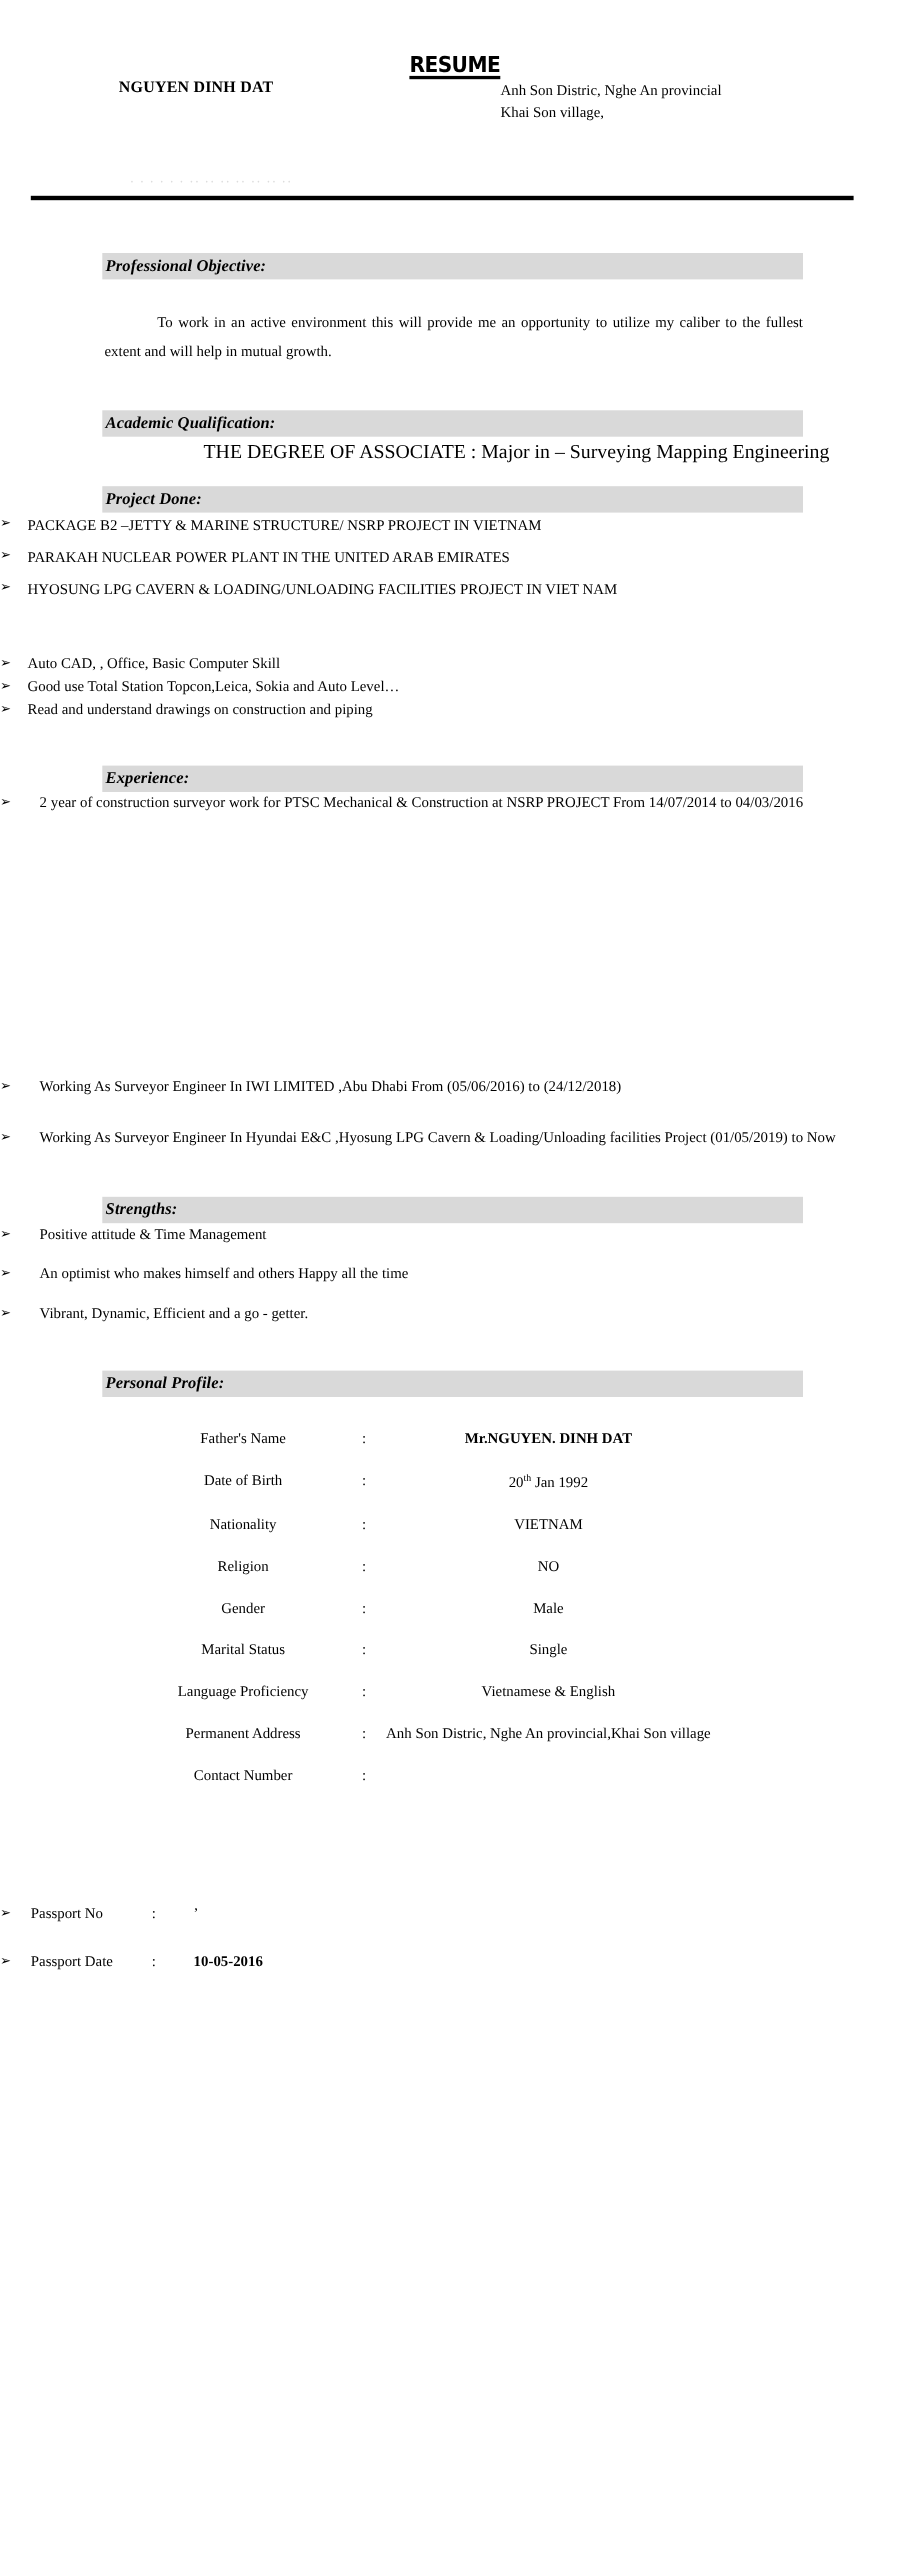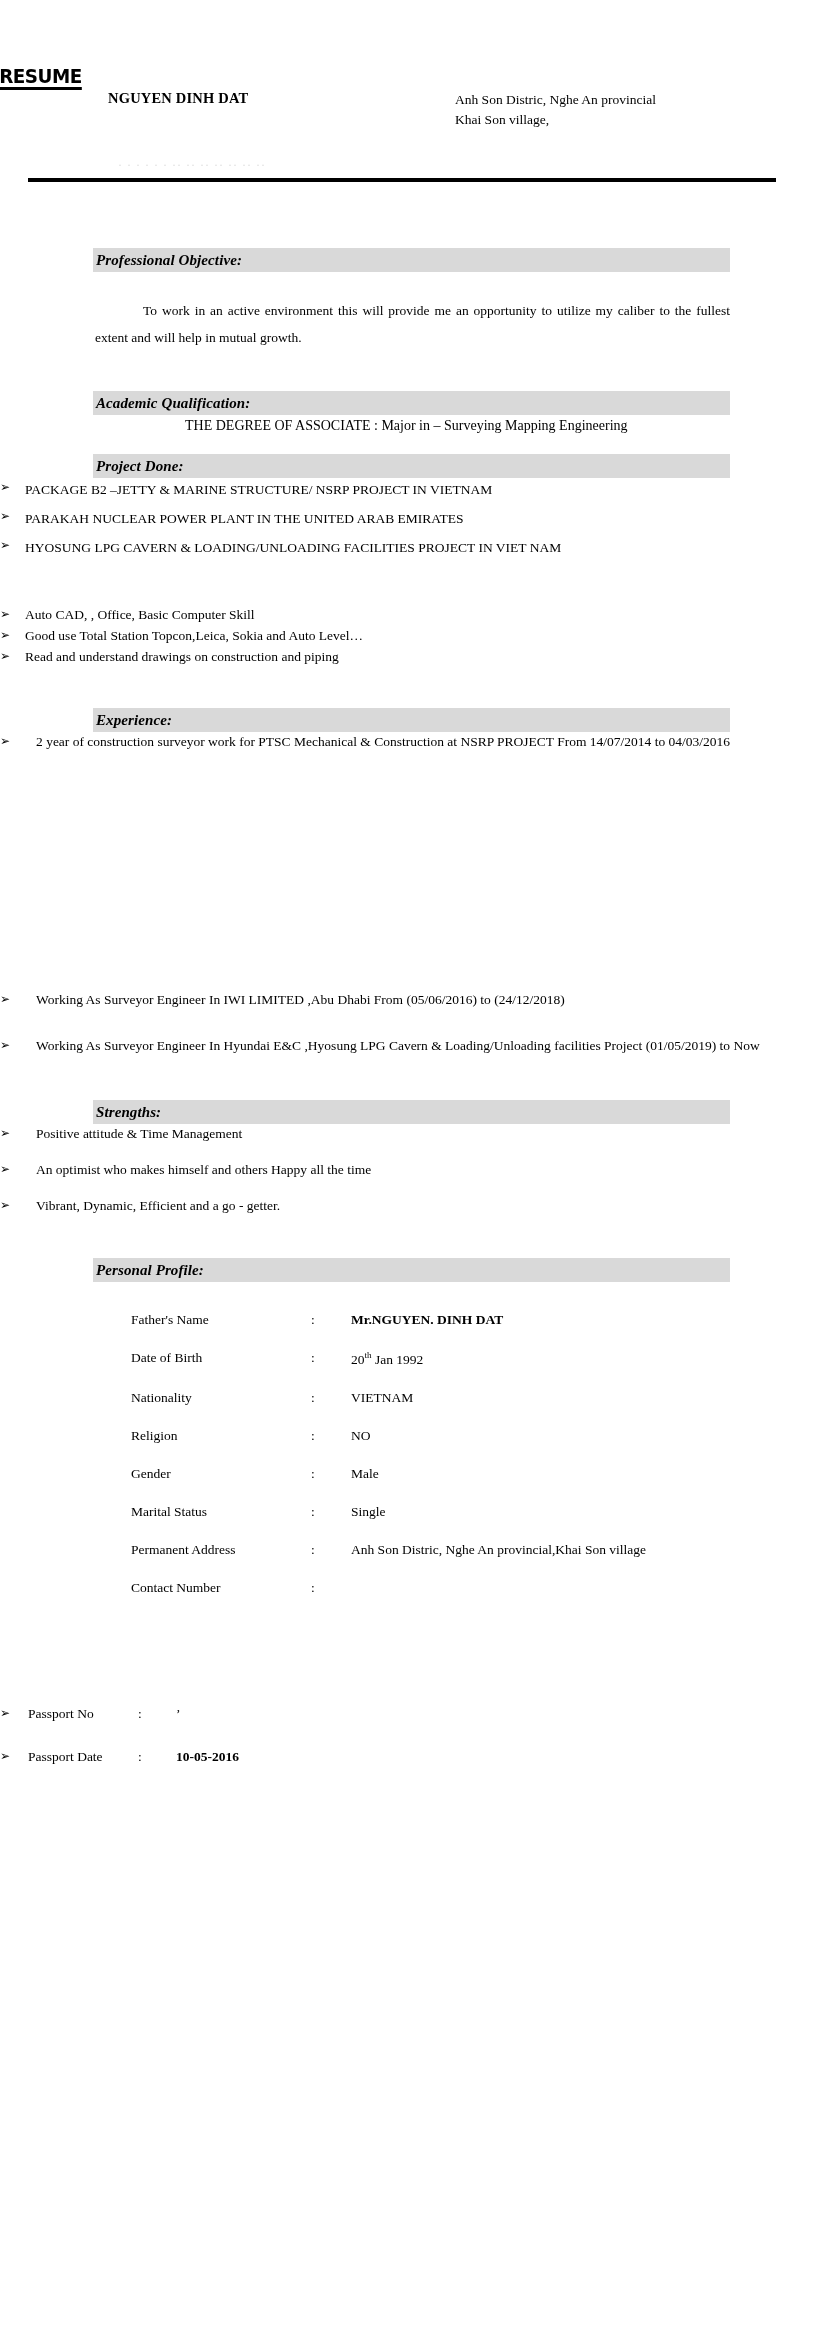--- a/index.html
+++ b/index.html
@@ -21,22 +21,22 @@
     width: 827px;
     min-height: 2338px;
     background: #ffffff;
     box-sizing: border-box;
     padding: 0;
     overflow: hidden;
   }
 
   
   .doc-title-wrap {
-    text-align: left;
-    padding-top: 66px;
+    text-align: center;
+    padding-top: 48px;
   }
   .doc-title {
     display: inline-block;
     font-family: "DejaVu Sans", sans-serif;
     font-weight: 900;
     font-size: 20px;
     letter-spacing: -0.5px;
     line-height: 1;
     text-decoration: none;
     border-bottom: 3px solid #000;
@@ -110,21 +110,21 @@
   .para {
     margin: 0 97px 0 95px;
     font-size: 13.5px;
     line-height: 1.95;
     text-align: justify;
     text-indent: 48px;
   }
 
   .plain-line {
     margin: 0 0 0 185px;
-    font-size: 14px;
+    font-size: 18px;
     line-height: 1.5;
   }
 
   
   ul.bullets {
     list-style: none;
     margin: 0;
     padding: 0;
   }
   ul.bullets > li {
@@ -198,20 +198,21 @@
     padding-left: 36px;
     margin-bottom: 15px;
   }
   .list-strengths > li .marker { left: 2px; }
 
   
   table.profile {
     margin: 30px 0 0 131px;
     border-collapse: collapse;
     font-size: 13.5px;
+    text-align: center;
   }
   table.profile td {
     padding: 0 0 22px 0;
     vertical-align: top;
     white-space: nowrap;
   }
   td.pf-label { width: 180px; }
   td.pf-colon { width: 40px; }
   td.pf-value { }
   td.pf-value.bold { font-weight: bold; }
@@ -386,20 +387,25 @@
           <td class="pf-label">Gender</td>
           <td class="pf-colon">:</td>
           <td class="pf-value">Male</td>
         </tr>
         <tr>
           <td class="pf-label">Marital Status</td>
           <td class="pf-colon">:</td>
           <td class="pf-value">Single</td>
         </tr>
         <tr>
+          <td class="pf-label">Language Proficiency</td>
+          <td class="pf-colon">:</td>
+          <td class="pf-value">Vietnamese &amp; English</td>
+        </tr>
+        <tr>
           <td class="pf-label">Permanent Address</td>
           <td class="pf-colon">:</td>
           <td class="pf-value">Anh Son Distric, Nghe An provincial,Khai Son village</td>
         </tr>
         <tr>
           <td class="pf-label">Contact Number</td>
           <td class="pf-colon">:</td>
           <td class="pf-value"></td>
         </tr>
       </tbody>

